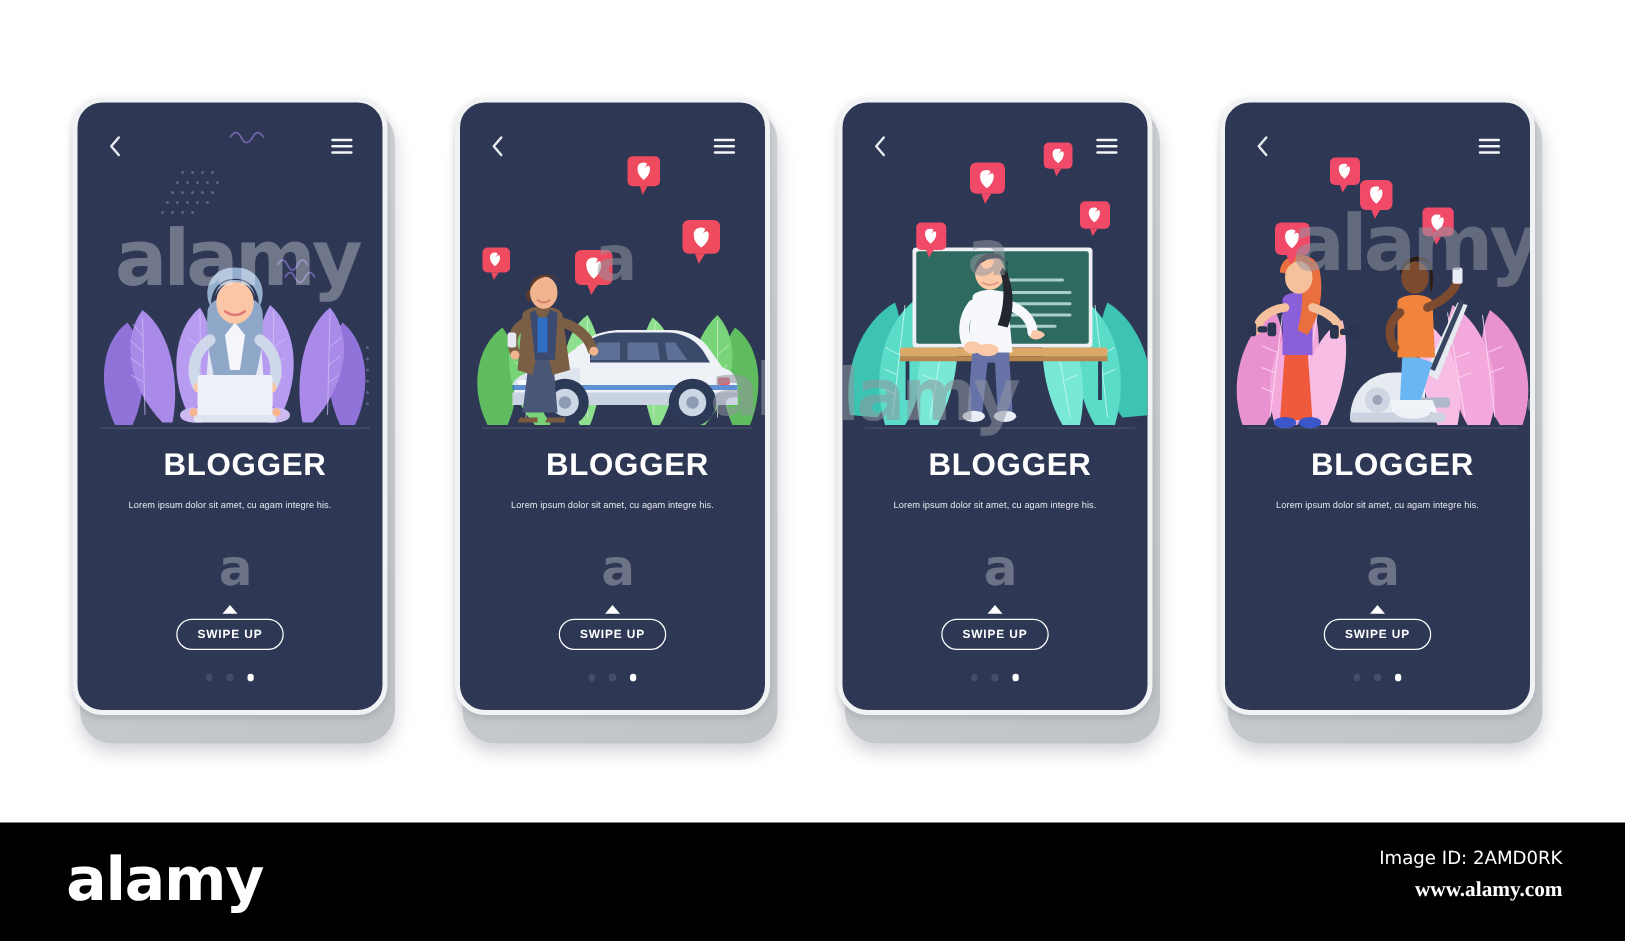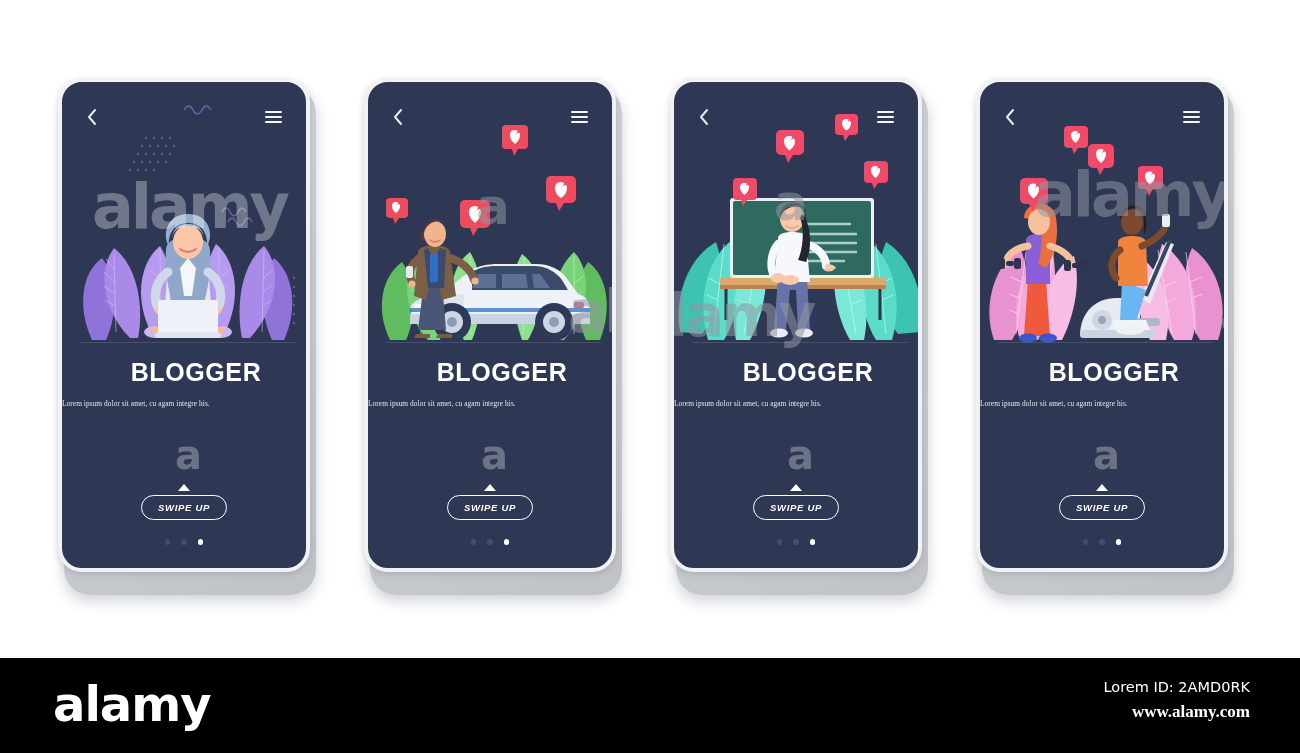--- a/index.html
+++ b/index.html
@@ -52,32 +52,31 @@
   .ground { position:absolute; left:18px; right:18px; bottom:14px; height:1px; background:rgba(255,255,255,0.13); }
 
   
   .title {
     position:absolute; top:276px; left:12px; width:100%;
     text-align:center; color:#ffffff;
     font-size:25px; font-weight:700; letter-spacing:0.6px;
   }
   .subtitle {
     position:absolute; top:317px; left:0; width:100%;
-    color:#e4e6ec;
-    font-size:7.4px; letter-spacing:0.05px;font-family:Liberation Serif, serif;
+    text-align:center; color:#e4e6ec;
+    font-size:7.4px; letter-spacing:0.05px;
   }
   
   .swipe-wrap { position:absolute; top:402px; left:0; width:100%; display:flex; flex-direction:column; align-items:center; }
   .chevron-up { width:0;height:0; border-left:6px solid transparent; border-right:6px solid transparent; border-bottom:7px solid #ffffff; margin-bottom:4px; }
   .swipe-btn {
     border:1.6px solid #ffffff; border-radius:13px;
     color:#ffffff; font-size:9.5px; font-weight:700; letter-spacing:0.7px;
     padding:6px 16px 6px 16px; background:transparent;
     font-family:"Liberation Sans", sans-serif;
-    font-style:italic;
   }
   .dots { position:absolute; top:457px; left:0; width:100%; display:flex; justify-content:center; gap:11px; }
   .dot { width:5.5px; height:5.5px; border-radius:50%; background:#444d6b; }
   .dot.active { background:#ffffff; }
 
   
   .wm-big {
     position:absolute; font-family:"DejaVu Sans", sans-serif; font-weight:700;
     color:rgba(255,255,255,0.32); pointer-events:none; user-select:none;
     letter-spacing:-3px;
@@ -650,17 +649,17 @@
       <div class="dots">
         <span class="dot"></span>
         <span class="dot"></span>
         <span class="dot active"></span>
       </div>
     </div>
   </div>
 
   <div class="footer">
     <div class="footer-logo">alamy</div>
-    <div class="footer-id">Lorem ID: 2AMD0RK</div>
+    <div class="footer-id">Image ID: 2AMD0RK</div>
     <div class="footer-url">www.alamy.com</div>
   </div>
 
 </div>
 
 </body></html>

